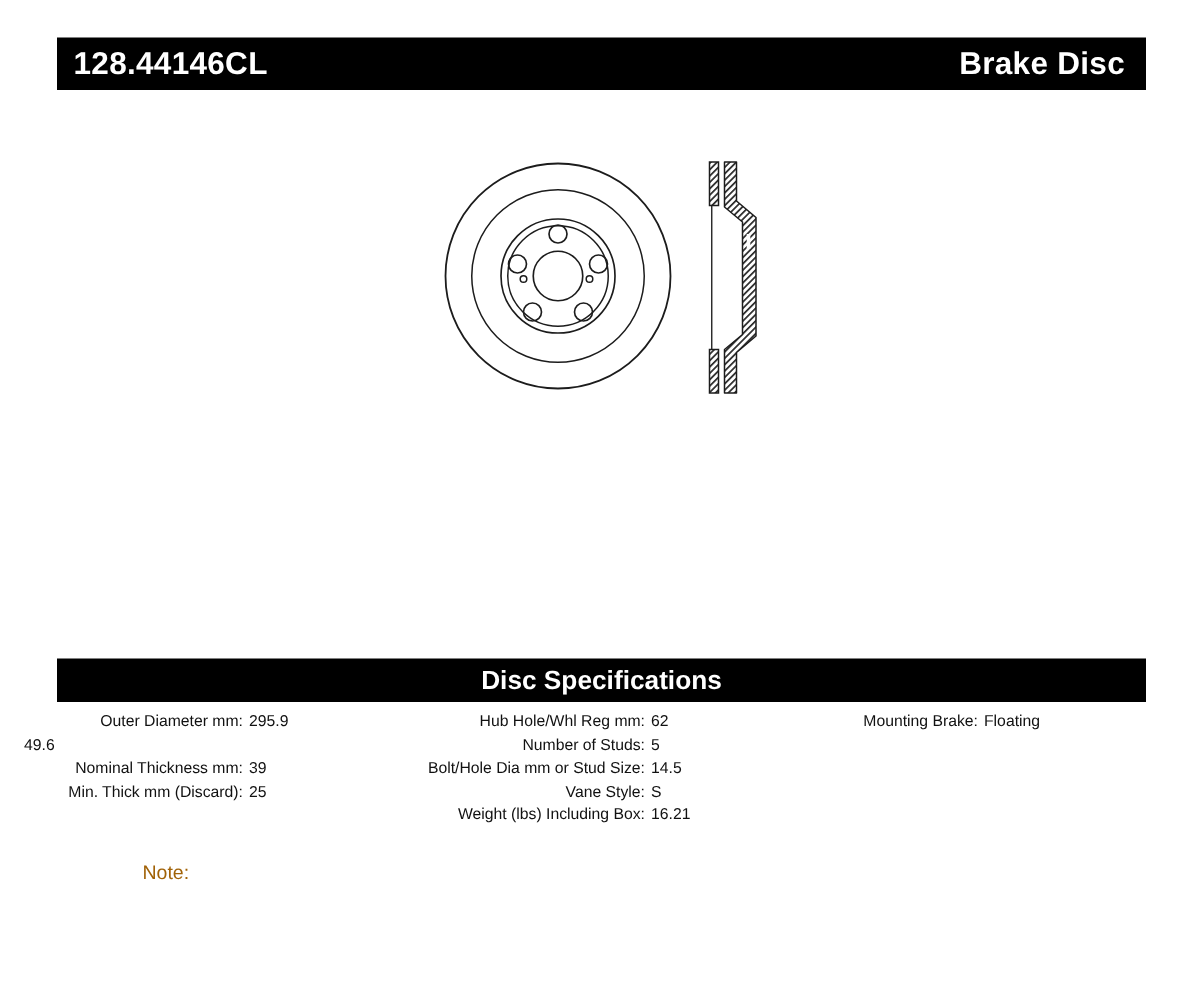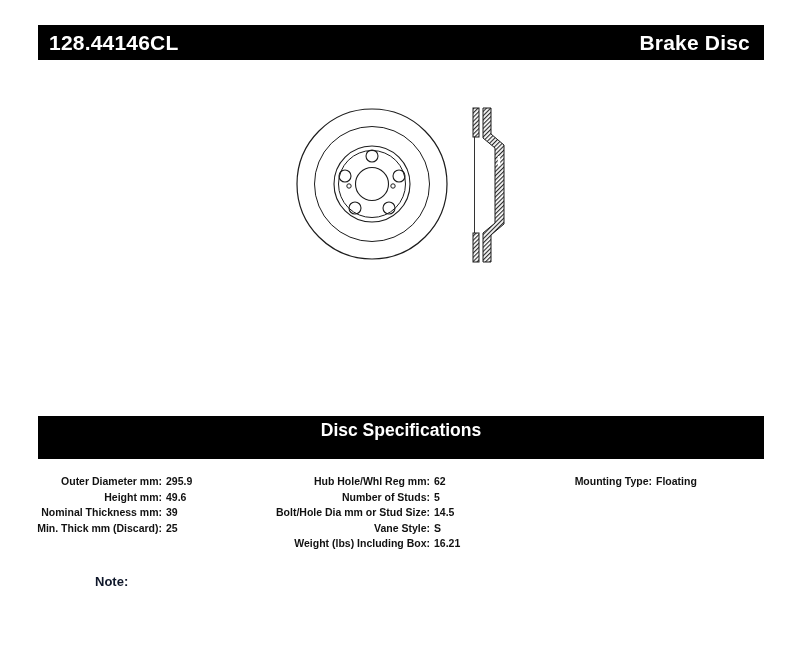--- a/index.html
+++ b/index.html
@@ -19,45 +19,45 @@
     gap:12px;
   }
   .header-bar {
     top:25px; height:35px;
     display:flex; justify-content:space-between; align-items:center;
     padding:0 14px 0 11px;
     font-size:21px; font-weight:bold;
     letter-spacing:0.2px;
   }
   .section-bar {
-    top:416px; height:43px;
+    top:439px; height:29px;
     text-align:center;
     line-height:29px;
     font-size:17.5px; font-weight:bold;
   }
   .drawing {
     position:absolute; left:288px; top:98px;
     width:224px; height:172px;
   }
   .spec-col {
     position:absolute; top:474px;
-    font-size:10.5px; font-weight:bold; color:#111111;
+    font-size:10.5px; font-weight:normal; color:#111111;
   }
   .col-1 { left:12px; }
   .col-2 { left:260px; }
   .col-3 { left:532px; }
   .spec-row { display:flex; line-height:15.5px; white-space:nowrap; }
   .spec-label { text-align:right; }
   .col-1 .spec-label { width:150px; }
   .col-2 .spec-label { width:170px; }
   .col-3 .spec-label { width:120px; }
   .spec-value { margin-left:4px;text-align:right; }
   .note {
     position:absolute; left:95px; top:574px;
-    font-size:13px; font-weight:bold; color:#0f172a;
+    font-size:13px; font-weight:normal; color:#a16207;
   }
 </style>
 </head>
 <body>
 
 <div class="page">
 
   <div class="bar header-bar">
     <span>128.44146CL</span>
     <span>Brake Disc</span>
@@ -104,21 +104,20 @@
   <div class="bar section-bar">
     <span>Disc Specifications</span>
   </div>
 
   <div class="spec-col col-1">
     <div class="spec-row">
       <span class="spec-label">Outer Diameter mm:</span>
       <span class="spec-value">295.9</span>
     </div>
     <div class="spec-row">
-      <span class="spec-label">Height mm:</span>
       <span class="spec-value">49.6</span>
     </div>
     <div class="spec-row">
       <span class="spec-label">Nominal Thickness mm:</span>
       <span class="spec-value">39</span>
     </div>
     <div class="spec-row">
       <span class="spec-label">Min. Thick mm (Discard):</span>
       <span class="spec-value">25</span>
     </div>
@@ -142,20 +141,20 @@
       <span class="spec-value">S</span>
     </div>
     <div class="spec-row">
       <span class="spec-label">Weight (lbs) Including Box:</span>
       <span class="spec-value">16.21</span>
     </div>
   </div>
 
   <div class="spec-col col-3">
     <div class="spec-row">
-      <span class="spec-label">Mounting Type:</span>
+      <span class="spec-label">Mounting Brake:</span>
       <span class="spec-value">Floating</span>
     </div>
   </div>
 
   <div class="note">Note:</div>
 
 </div>
 
 </body></html>

